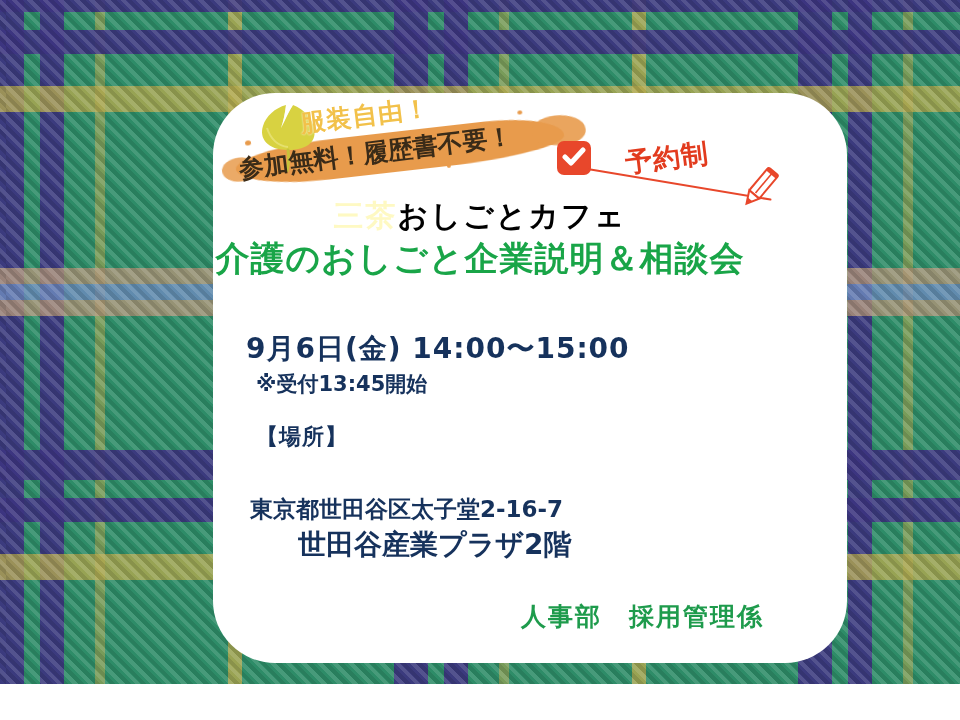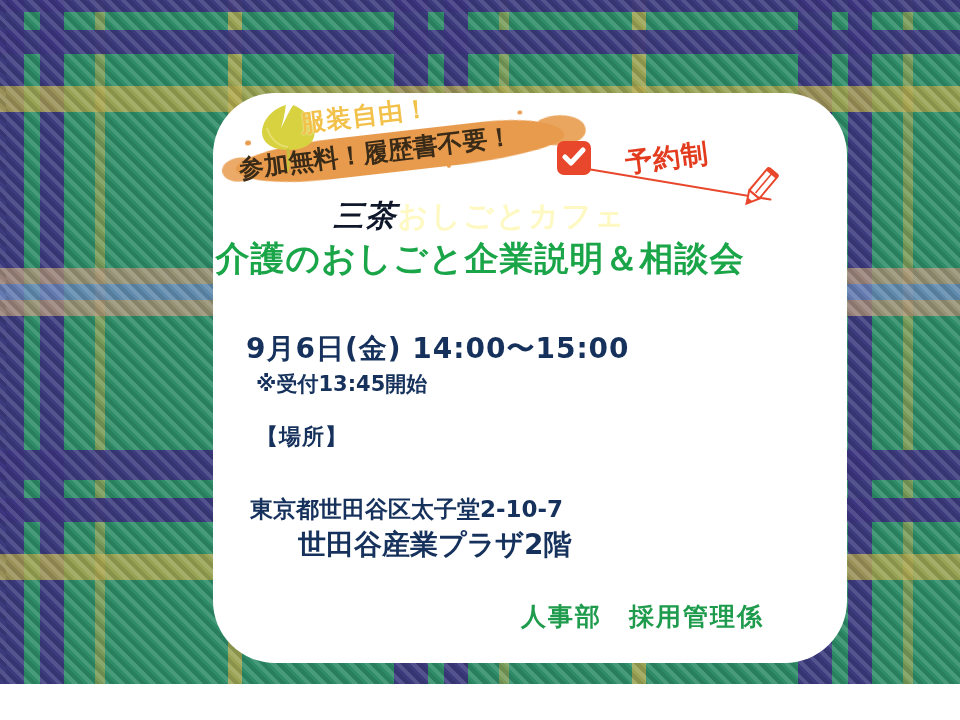--- a/index.html
+++ b/index.html
@@ -149,22 +149,22 @@
   .pencil{position:absolute;left:735px;top:164px;width:48px;height:48px;}
 
   
   .title{
     position:absolute;left:0;right:0;top:196px;
     text-align:center;
     font-size:30px;font-weight:bold;letter-spacing:2px;
     font-family:"DejaVu Sans",sans-serif;
     white-space:nowrap;
   }
-  .title .t-a{color:#0f172a;font-style:italic;}
-  .title .t-b{color:#fef9c3;}
+  .title .t-a{color:#fef9c3;}
+  .title .t-b{color:#000000;}
   .subtitle{
     position:absolute;left:0;right:0;top:236px;
     text-align:center;
     font-size:34px;font-weight:bold;letter-spacing:1px;
     color:#19A548;
     font-family:"DejaVu Sans",sans-serif;
     white-space:nowrap;
   }
 
   
@@ -248,18 +248,18 @@
 
   <div class="title">
     <span class="t-a">三茶</span><span class="t-b">おしごとカフェ</span>
   </div>
   <div class="subtitle">介護のおしごと企業説明＆相談会</div>
 
   <div class="blk navy val-when">9月6日(金) 14:00〜15:00</div>
   <div class="blk navy note-when">※受付13:45開始</div>
 
   <div class="blk navy lbl-where">【場所】</div>
-  <div class="blk navy addr1">東京都世田谷区太子堂2-10-7</div>
+  <div class="blk navy addr1">東京都世田谷区太子堂2-16-7</div>
   <div class="blk navy addr2">世田谷産業プラザ2階</div>
 
   <div class="dept">人事部　採用管理係</div>
 
 </div>
 
 </body></html>

